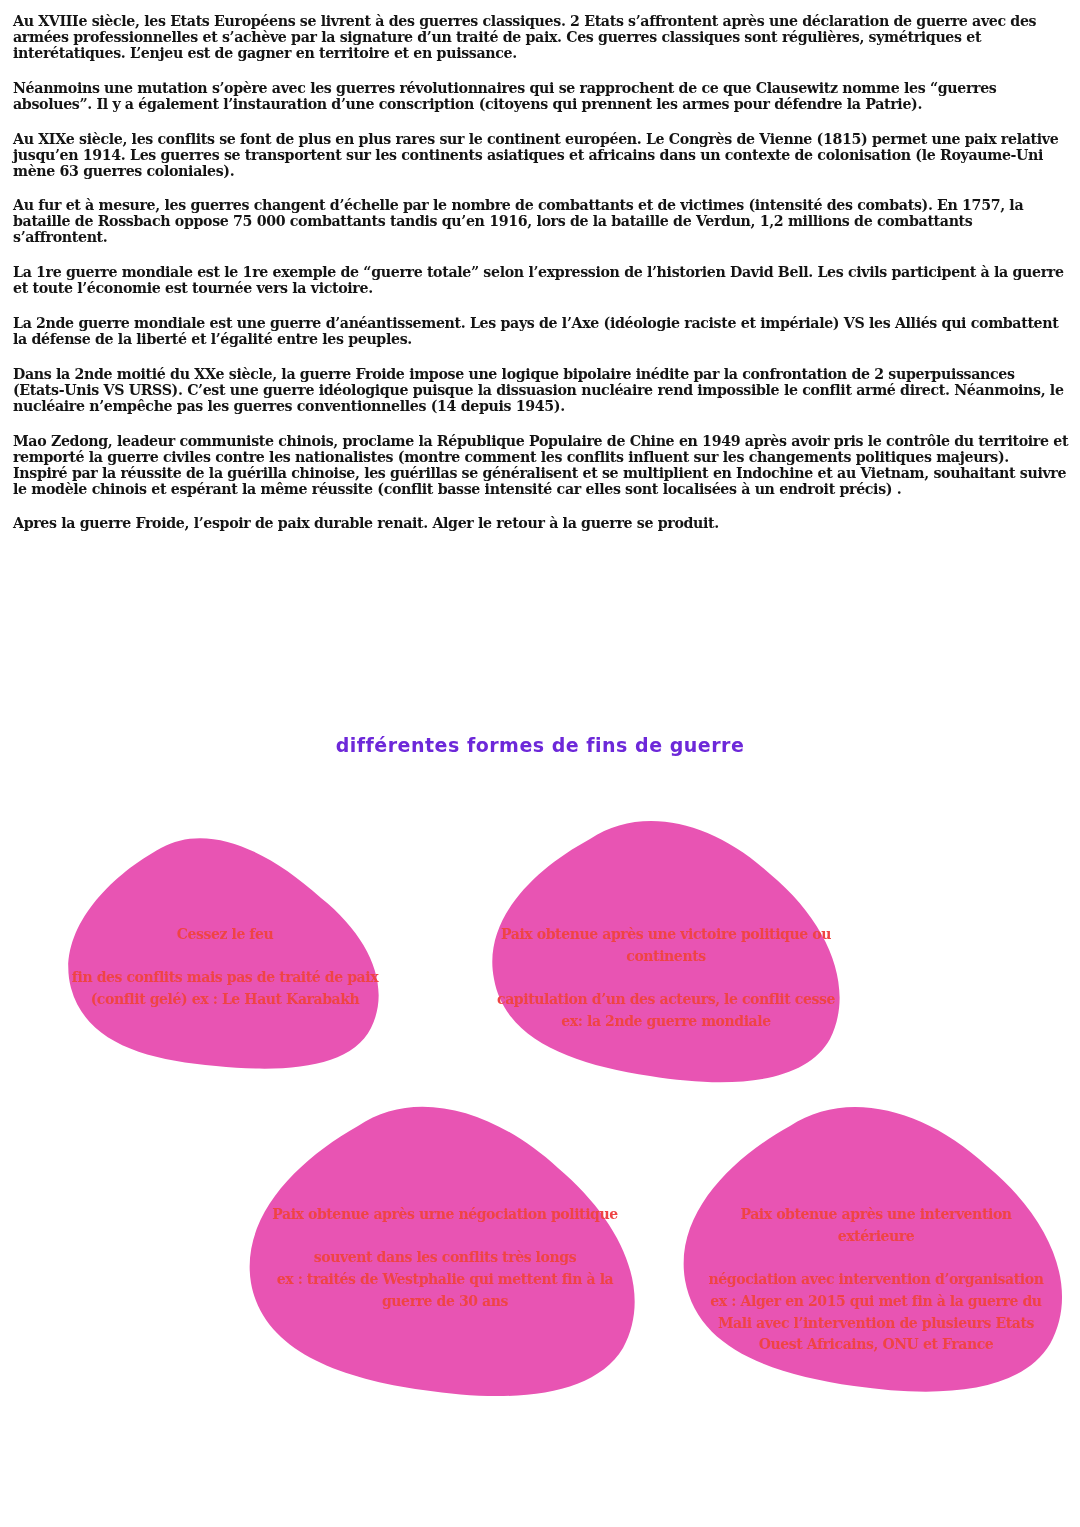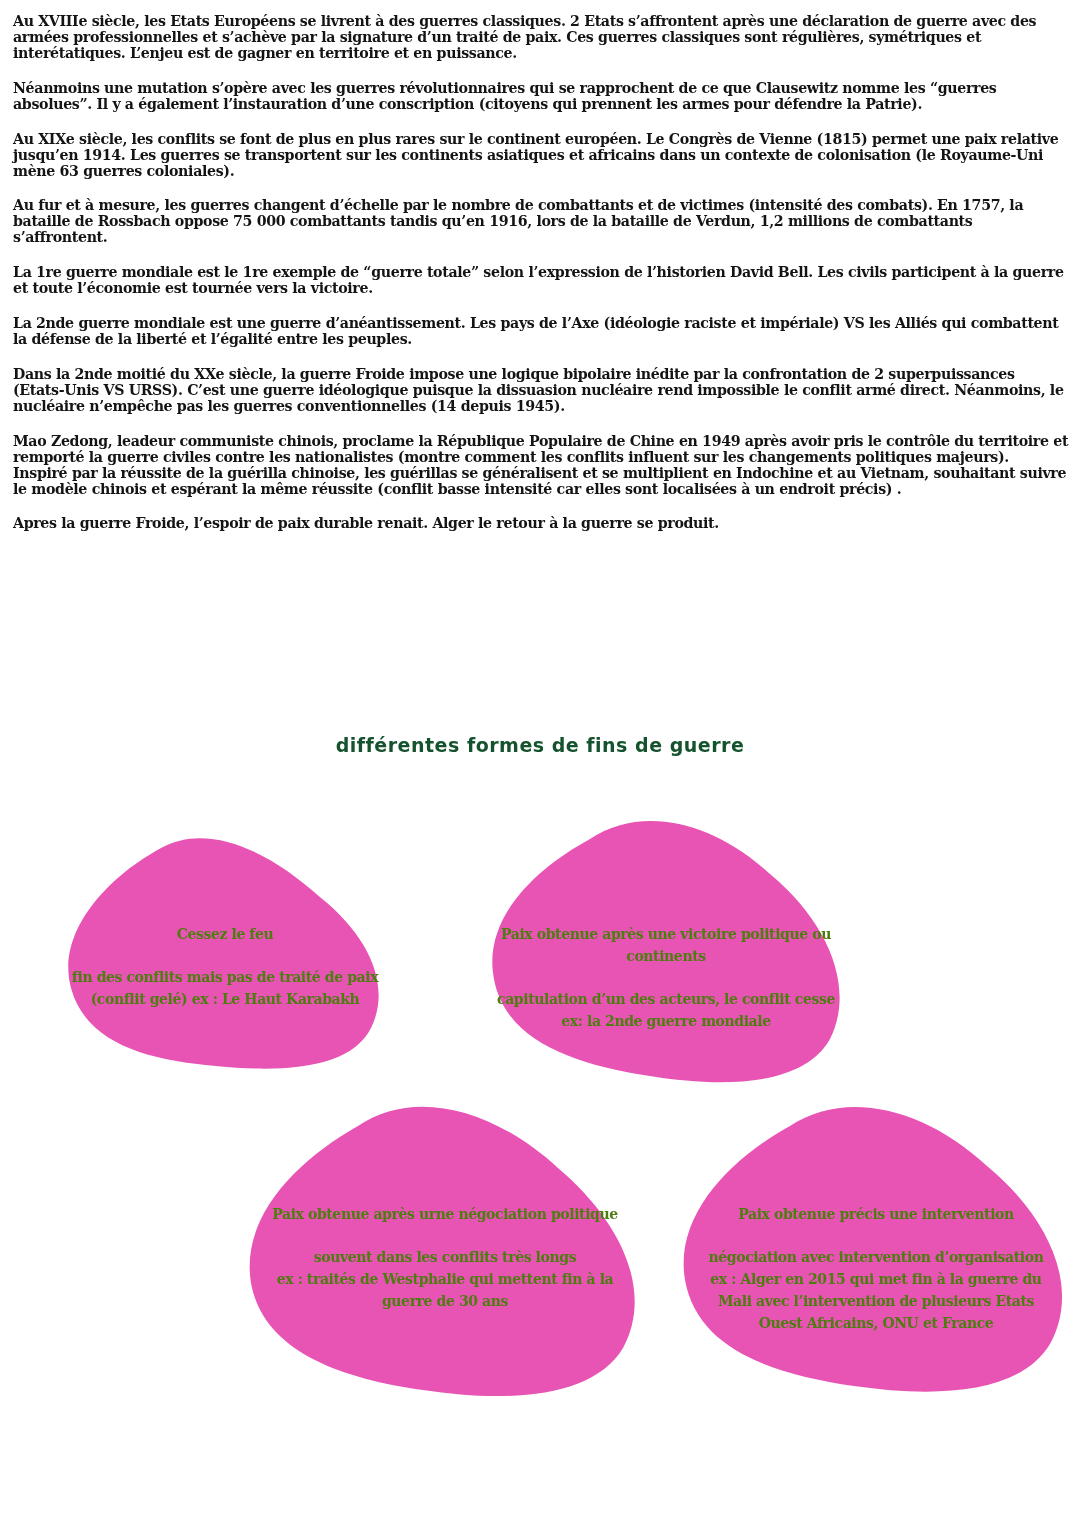--- a/index.html
+++ b/index.html
@@ -7,28 +7,28 @@
     .doc-text {
       position: absolute; left: 13px; top: 13px; width: 1056px;
       font-family: "DejaVu Serif", serif;
       font-size: 14.2px; line-height: 16px; color: #141414;
       font-weight: bold; letter-spacing: -0.35px;
     }
     .para { margin: 0 0 18.8px 0; white-space: pre-line; }
     .heading {
       position: absolute; left: 0; width: 1080px; top: 734px;
       text-align: center; font-family: "DejaVu Sans", sans-serif;
-      font-weight: bold; font-size: 19px; color: #14532d; letter-spacing: 0.5px;
+      font-weight: bold; font-size: 19px; color: #6d28d9; letter-spacing: 0.5px;
     }
     .blob { position: absolute; }
     .blob svg { position: absolute; left: 0; top: 0; }
     .blob-text {
       position: absolute; left: 0; right: 0;
       text-align: center; font-family: "DejaVu Serif", serif;
-      font-weight: bold; font-size: 14px; line-height: 21.7px; color: #4d7c0f;
+      font-weight: bold; font-size: 14px; line-height: 21.7px; color: #ef4444;
       letter-spacing: -0.4px;
     }
     .blob-text .gap { height: 21.7px; }
   </style>
 </head>
 <body>
 
 <div class="doc-text">
   <p class="para">Au XVIIIe siècle, les Etats Européens se livrent à des guerres classiques. 2 Etats s’affrontent après une déclaration de guerre avec des armées professionnelles et s’achève par la signature d’un traité de paix. Ces guerres classiques sont régulières, symétriques et interétatiques. L’enjeu est de gagner en territoire et en puissance.</p>
   <p class="para">Néanmoins une mutation s’opère avec les guerres révolutionnaires qui se rapprochent de ce que Clausewitz nomme les “guerres  absolues”. Il y a également l’instauration d’une conscription (citoyens qui prennent les armes pour défendre la Patrie).</p>
@@ -80,20 +80,21 @@
     <div>ex : traités de Westphalie qui mettent fin à la</div>
     <div>guerre de 30 ans</div>
   </div>
 </div>
 
 <div class="blob" style="left:682px; top:1098px; width:388px; height:296px;">
   <svg width="388" height="296" viewBox="0 0 388 296">
     <path d="M108,28 C162,-8 240,8 305,68 C370,122 398,192 368,246 C338,296 255,300 172,288 C88,276 15,250 3,182 C-8,116 50,60 108,28 Z" fill="#e854b3"></path>
   </svg>
   <div class="blob-text" style="top:106px;">
-    <div>Paix obtenue précis une intervention</div>
+    <div>Paix obtenue après une intervention</div>
+    <div>extérieure</div>
     <div class="gap"></div>
     <div>négociation avec intervention d’organisation</div>
     <div>ex : Alger en 2015 qui met fin à la guerre du</div>
     <div>Mali avec l’intervention de plusieurs Etats</div>
     <div>Ouest Africains, ONU et France</div>
   </div>
 </div>
 
 </body></html>

